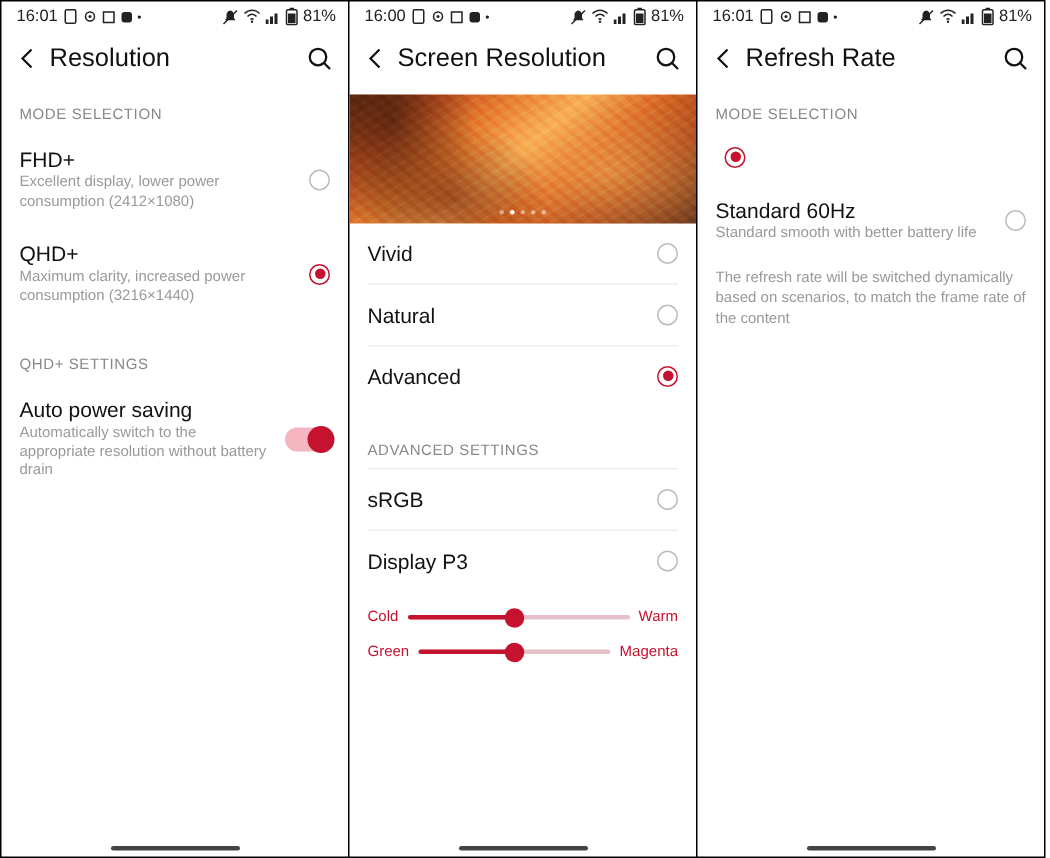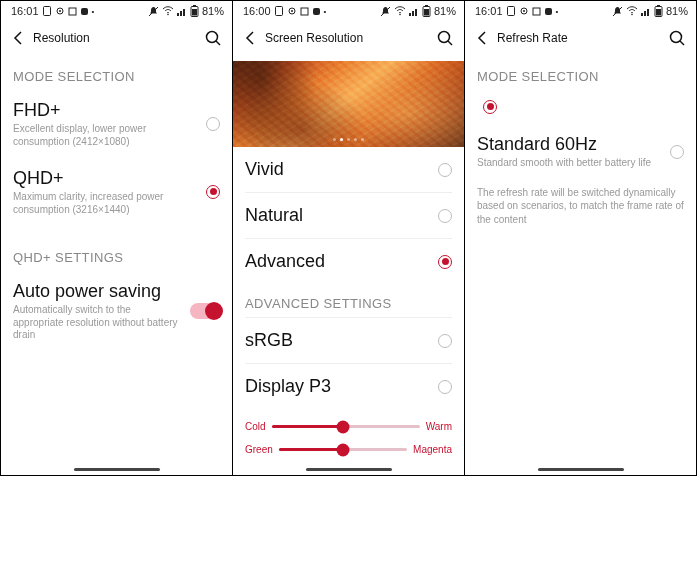--- a/index.html
+++ b/index.html
@@ -5,21 +5,21 @@
   * { box-sizing: border-box; margin: 0; padding: 0; }
   body {
     font-family: -apple-system, "Helvetica Neue", Arial, sans-serif;
     background: #fff;
     width: 700px;
     height: 572px;
     display: flex;
   }
   .panel {
     width: 233px;
-    height: 476px;
+    height: 572px;
     border: 1px solid #000;
     display: flex;
     flex-direction: column;
     overflow: hidden;
     position: relative;
     background: #fff;
   }
   .panel + .panel { margin-left: -1px; }
   .statusbar {
     display: flex;
@@ -30,38 +30,38 @@
     color: #222;
   }
   .stat-left, .stat-right { display: flex; align-items: center; gap: 3px; }
   .stat-right svg, .stat-left svg { display: block; }
   .titlebar {
     display: flex;
     align-items: center;
     padding: 10px 10px 14px 10px;
   }
   .titlebar .back { width: 16px; height: 16px; margin-right: 6px; }
-  .titlebar .title { flex: 1; font-size: 12px; font-weight: 500; color: #111; }
+  .titlebar .title { flex: 1; font-size: 17px; font-weight: 500; color: #111; }
   .titlebar .search { width: 18px; height: 18px; }
   .section-head {
-    font-size: 13px;
+    font-size: 10px;
     color: #888;
     letter-spacing: 0.4px;
     padding: 8px 24px 6px 12px;
     text-transform: uppercase;
   }
   .row {
     display: flex;
     align-items: center;
     padding: 10px 12px 10px 12px;
     border: none;
   }
   .row.tall { padding: 12px 12px; }
   .row .text { flex: 1; }
-  .row .label { font-size: 18px; color: #111; }
+  .row .label { font-size: 14px; color: #111; }
   .row .sub { font-size: 10px; color: #999; margin-top: 2px; line-height: 1.25; }
   .radio {
     width: 14px; height: 14px; border: 1.5px solid #bbb;
     border-radius: 50%; flex-shrink: 0; margin-left: 6px;
   }
   .radio.sel { border-color: #c5122f; }
   .radio.sel::after {
     content: ""; display: block; width: 7px; height: 7px;
     background: #c5122f; border-radius: 50%;
     margin: 2px auto 0;
@@ -298,21 +298,21 @@
     <div class="radio"></div>
   </div>
   <div class="hr"></div>
   <div class="row tall">
     <div class="text">
         <div class="label">Advanced</div>
       </div>
     <div class="radio sel"></div>
   </div>
 
-  <div class="section-head" style="margin-top:4px">ADVANCED SETTINGS</div>
+  <div class="section-head" style="margin-top:16px">ADVANCED SETTINGS</div>
   <div class="hr"></div>
   <div class="row tall">
     <div class="text">
         <div class="label">sRGB</div>
       </div>
     <div class="radio"></div>
   </div>
   <div class="hr"></div>
   <div class="row tall">
     <div class="text">

